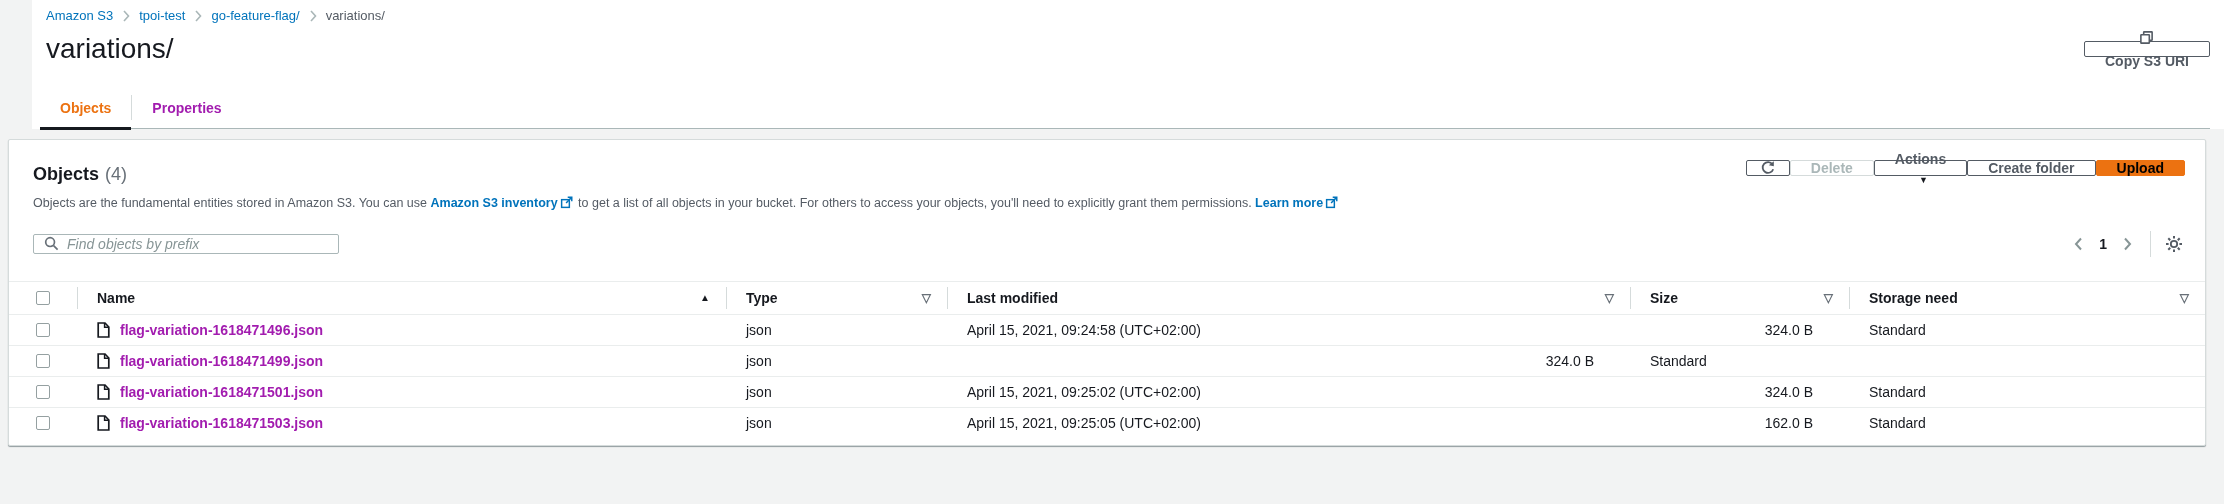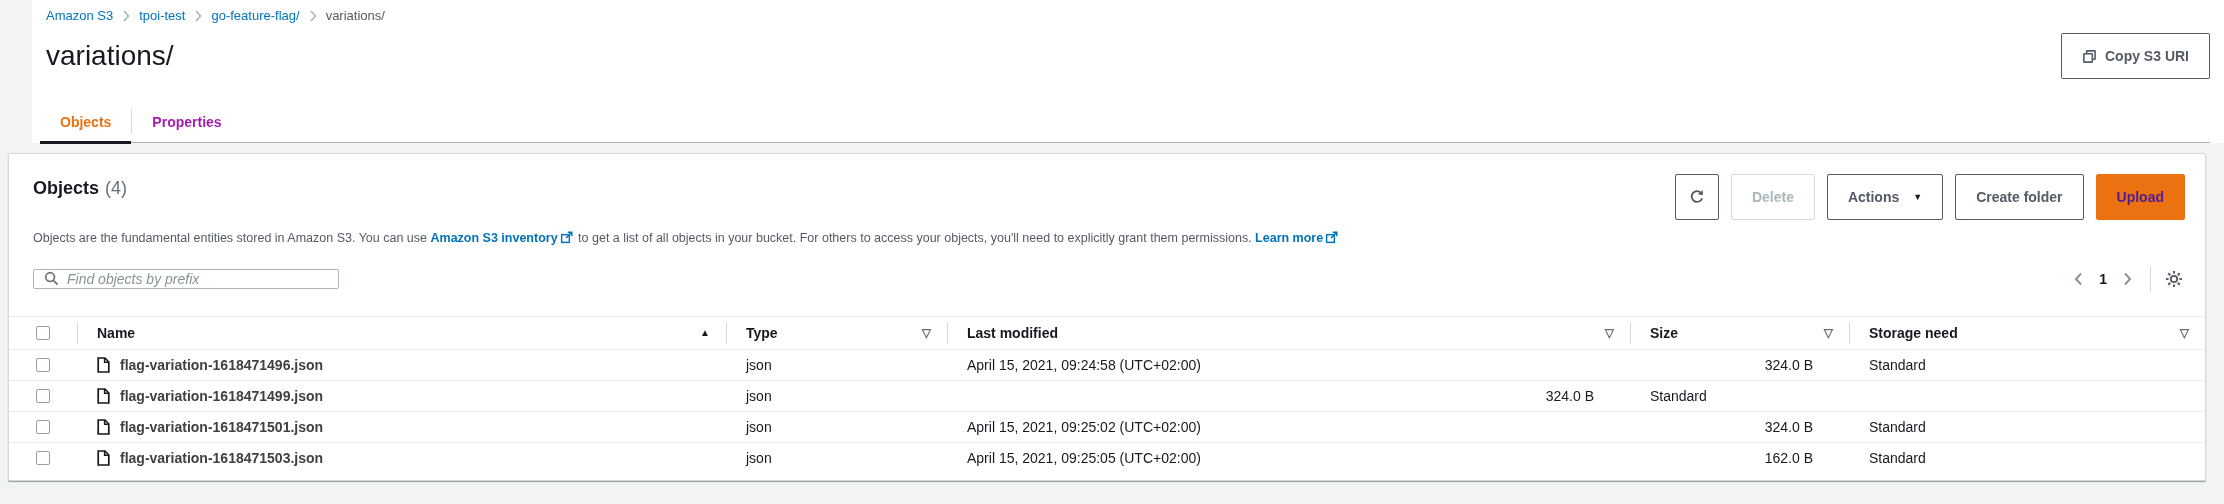--- a/index.html
+++ b/index.html
@@ -19,29 +19,29 @@
   }
   .breadcrumb a { color: #0073bb; text-decoration: none; cursor: pointer; }
   .crumb-current { color: #545b64; }
   .crumb-sep { display: inline-flex; color: #aab7b8; margin-top: 1px; }
   .title-row {
     display: flex; justify-content: space-between; align-items: center;
     padding: 10px 14px 0 14px;
   }
   .page-title { font-size: 28px; font-weight: 400; color: #16191f; }
   .btn {
-    display: inline-flex; align-items: center; justify-content: space-between; gap: 8px;
-    height: 46px; padding: 0 20px;
+    display: inline-flex; align-items: center; justify-content: center; gap: 8px;
+    height: 16px; padding: 0 20px;
     background: #fff; border: 1px solid #545b64; border-radius: 2px;
     font-family: "Liberation Sans", sans-serif;
     font-size: 14px; font-weight: 700; color: #545b64;
-    cursor: pointer; white-space: nowrap;
+    cursor: pointer; white-space: nowrap; flex-direction: column;
   }
   .btn-disabled { border-color: #d5dbdb; color: #aab7b8; cursor: default; }
-  .btn-primary { background: #ec7211; border-color: #ec7211; color: #4c1d95; }
+  .btn-primary { background: #ec7211; border-color: #ec7211; color: #000000; }
   .btn-icon-only { padding: 0 13px; }
   
   .tabs {
     display: flex; align-items: stretch;
     margin: 22px 14px 0 8px;
     border-bottom: 1px solid #aab7b8;
     height: 42px;
   }
   .tab {
     display: flex; align-items: center; padding: 0 20px;
@@ -61,21 +61,21 @@
     box-shadow: 0 1px 1px 0 rgba(0,28,36,0.4);
     padding-bottom: 6px;
   }
   .panel-header {
     display: flex; justify-content: space-between; align-items: flex-start;
     padding: 20px 20px 0 24px;
   }
   .panel-title { font-size: 18px; display: flex; align-items: baseline; gap: 6px; padding-top: 4px; }
   .panel-title b { font-weight: 700; color: #16191f; }
   .panel-count { font-weight: 400; color: #687078; }
-  .toolbar { display: flex; gap: 12px; }
+  .toolbar { display: flex; gap: 0; }
   .description {
     padding: 10px 24px 0 24px; font-size: 12.5px; color: #545b64; line-height: 1.4;
   }
   .description a { color: #0073bb; font-weight: 700; text-decoration: none; cursor: pointer; margin-top: 40px; }
   .ext-icon { display: inline-flex; vertical-align: -2px; margin: 0 2px; }
   .controls-row {
     display: flex; justify-content: space-between; align-items: center;
     padding: 18px 20px 0 24px;
   }
   .search-box {
@@ -114,21 +114,21 @@
     width: 1px; background: #d5dbdb;
   }
   .th-first { display: flex; align-items: center; justify-content: center; height: 100%; position: relative; }
   .sort-icon { font-size: 10px; color: #16191f; }
   .filter-icon { font-size: 12px; color: #687078; cursor: pointer; }
   .trow { height: 31px; border-bottom: 1px solid #eaeded; font-size: 14px; }
   .trow:last-child { border-bottom: none; }
   .cell { padding: 0 16px 0 20px; white-space: nowrap; overflow: hidden; }
   .c-select { display: flex; justify-content: center; padding: 0; }
   .c-name { display: flex; align-items: center; gap: 10px; }
-  .c-name a { color: #404040; font-weight: 700; text-decoration: none; cursor: pointer; }
+  .c-name a { color: #a21caf; font-weight: 700; text-decoration: none; cursor: pointer; }
   .c-size { text-align: right; padding-right: 36px; }
   .checkbox {
     width: 14px; height: 14px; border: 1px solid #95a0a1; border-radius: 2px;
     background: #fff; display: inline-block; cursor: pointer;
   }
   .icon { display: inline-flex; }
   .caret-down { font-size: 9px; margin-left: 6px; color: #16191f; }
 </style>
 </head>
 <body>

